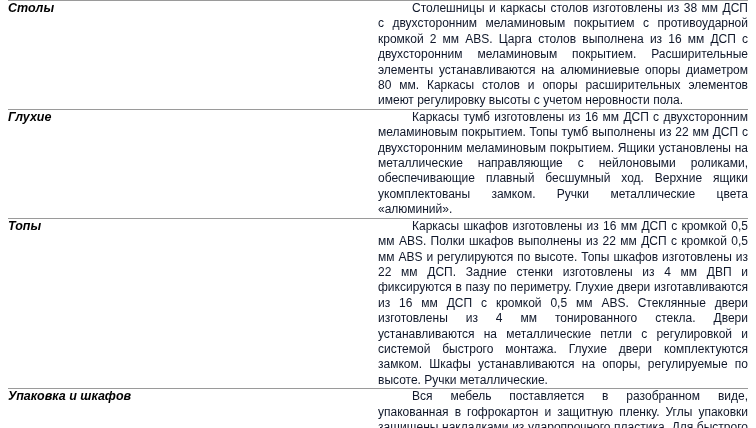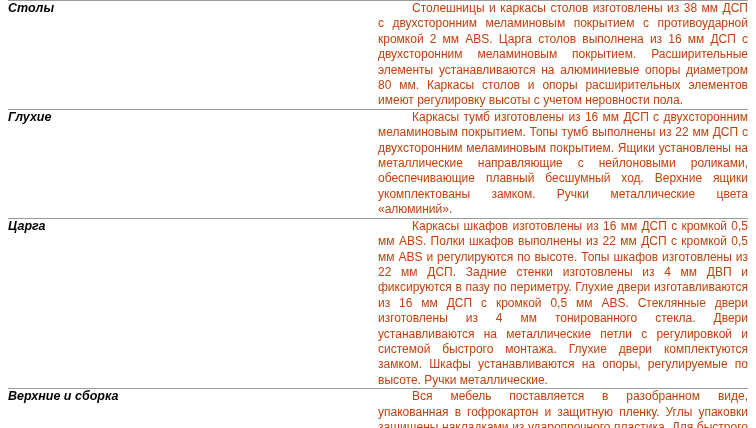--- a/index.html
+++ b/index.html
@@ -59,21 +59,21 @@
     font-style: italic;
     font-weight: bold;
     line-height: 15px;
     color: #000;
   }
   .para {
     font-size: 12px;
     line-height: 15.4px;
     text-align: justify;
     text-indent: 34px;
-    color: #c2410c;
+    color: #0f172a;
     margin: 0;
     hyphens: none;
   }
 </style>
 </head>
 <body>
 
 <div class="sheet">
   <table class="spec-table">
 
@@ -109,36 +109,36 @@
     </tr>
 
     <tr class="rule-row">
       <td colspan="2">
             <div class="rule"></div>
           </td>
     </tr>
 
     <tr>
       <td class="cell-label">
-        <div class="label-text">Царга</div>
+        <div class="label-text">Топы</div>
       </td>
       <td class="cell-body">
         <p class="para">Каркасы шкафов изготовлены из 16 мм ДСП с кромкой 0,5 мм ABS. Полки шкафов выполнены из 22 мм ДСП с кромкой 0,5 мм ABS и регулируются по высоте. Топы шкафов изготовлены из 22 мм ДСП. Задние стенки изготовлены из 4 мм ДВП и фиксируются в пазу по периметру. Глухие двери изготавливаются из 16 мм ДСП с кромкой 0,5 мм ABS. Стеклянные двери изготовлены из 4 мм тонированного стекла. Двери устанавливаются на металлические петли с регулировкой и системой быстрого монтажа. Глухие двери комплектуются замком. Шкафы устанавливаются на опоры, регулируемые по высоте. Ручки металлические.</p>
       </td>
     </tr>
 
     <tr class="rule-row">
       <td colspan="2">
             <div class="rule"></div>
           </td>
     </tr>
 
     <tr>
       <td class="cell-label">
-        <div class="label-text">Верхние и сборка</div>
+        <div class="label-text">Упаковка и шкафов</div>
       </td>
       <td class="cell-body">
         <p class="para">Вся мебель поставляется в разобранном виде, упакованная в гофрокартон и защитную пленку. Углы упаковки защищены накладками из ударопрочного пластика. Для быстрого и простого соединения деталей используется особо прочная 4-х компонентная стяжка с конусным винтом.</p>
       </td>
     </tr>
 
   </tbody>
     </table>
 </div>
 

